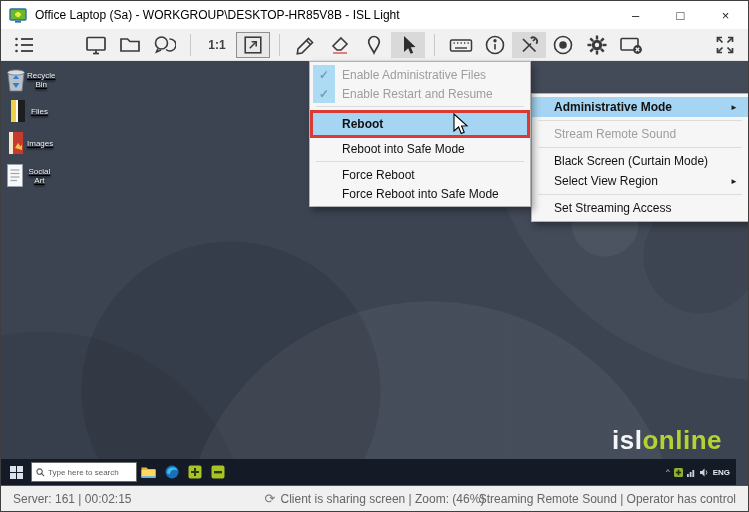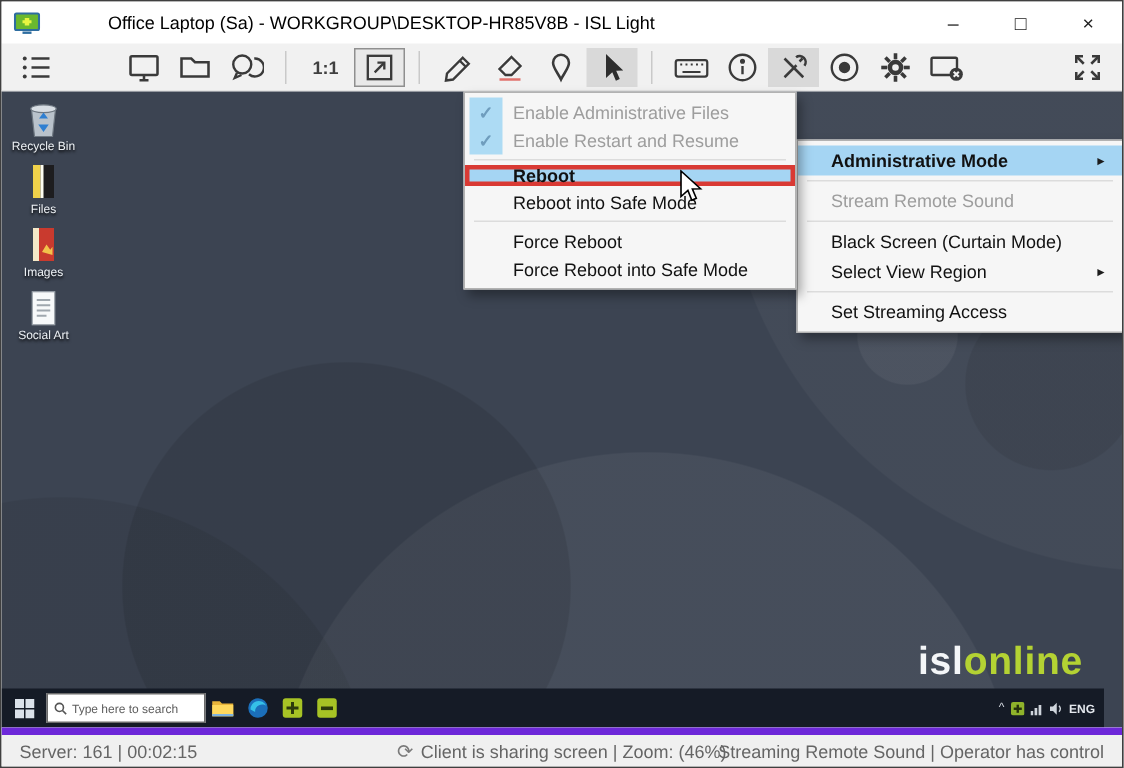--- a/index.html
+++ b/index.html
@@ -4,21 +4,21 @@
 <style>
   * { margin:0; padding:0; box-sizing:border-box; }
   html,body { width:749px; height:512px; }
   body { font-family:"Liberation Sans", sans-serif; }
   #win {
     position:relative; width:749px; height:512px;
     border:1px solid #3f3f3f; background:#fff; overflow:hidden;
     display:flex; flex-direction:column;
   }
   
-  .titlebar { height:28px; background:#ffffff; display:flex; align-items:center; flex:none;gap:37px; }
+  .titlebar { height:28px; background:#ffffff; display:flex; align-items:center; flex:none; }
   .app-icon { width:18px; height:15px; margin:0 8px 0 8px; flex:none; }
   .title-text { font-size:12px; color:#000; white-space:nowrap; }
   .win-controls { margin-left:auto; display:flex; height:100%; }
   .wc { width:45px; height:100%; display:flex; align-items:center; justify-content:center;
         font-size:13px; color:#222; }
   
   .toolbar { height:32px; background:#f1f1f1; display:flex; align-items:center;
              padding:0 6px; flex:none; border-bottom:1px solid #e3e3e3; }
   .tb { width:34px; height:26px; display:flex; align-items:center; justify-content:center; flex:none; }
   .tb svg { display:block; }
@@ -33,21 +33,21 @@
     background-image:
       radial-gradient(circle 150px at 230px 330px, rgba(0,0,0,0.10) 0 149px, transparent 150px),
       radial-gradient(circle 250px at 430px 490px, rgba(255,255,255,0.05) 0 249px, transparent 250px),
       radial-gradient(circle 34px at 604px 162px, rgba(255,255,255,0.05) 0 33px, transparent 34px),
       radial-gradient(circle 58px at 700px 195px, rgba(0,0,0,0.08) 0 57px, transparent 58px),
       radial-gradient(circle 290px at 770px 30px, rgba(255,255,255,0.035) 0 289px, transparent 290px),
       radial-gradient(circle 210px at 40px 480px, rgba(0,0,0,0.07) 0 209px, transparent 210px);
   }
   
   .dicons { position:absolute; left:4px; top:5px; width:48px; }
-  .dicon { width:48px; margin-bottom:6px; display:flex; flex-direction:column; align-items:center; }
+  .dicon { width:48px; margin-bottom:6px; display:flex; align-items:center;text-decoration:underline; }
   .dicon .img { width:26px; height:26px; display:flex; align-items:center; justify-content:center; }
   .dicon .lbl { margin-top:1px; font-size:8px; color:#eef2f6; text-shadow:0 1px 2px #000;
                 text-align:center; line-height:9px; }
   
   .logo { position:absolute; right:26px; bottom:32px; font-size:26px; font-weight:bold;
           letter-spacing:0.5px; line-height:26px; }
   .logo .p1 { color:#f4f6f8; } .logo .p2 { color:#b4d233; }
   
   .rtaskbar { position:absolute; left:0; right:12px; bottom:0; height:26px; background:#151b26;
               display:flex; align-items:center; }
@@ -68,26 +68,26 @@
   .mi { height:19px; display:flex; align-items:center; padding:0 10px 0 32px; position:relative;
         white-space:nowrap; }
   #tools-menu .mi { padding-left:22px; height:20px; }
   .mi.dis { color:#9d9d9d; }
   .mi.hl { background:#a5d5f3; font-weight:bold; }
   .mi .arrow { margin-left:auto; font-size:8px; color:#1c1c1c; }
   .msep { height:1px; background:#dcdcdc; margin:3px 6px; }
   .chk { position:absolute; left:3px; top:0; width:22px; height:19px; background:#addbf4;
          display:flex; align-items:center; justify-content:center; color:#6f9dbd;
          font-size:12px; font-weight:bold; }
-  .mi.reboot { height:14px; background:#a5d5f3; border:3px solid #d93a34; font-weight:bold;
+  .mi.reboot { height:28px; background:#a5d5f3; border:3px solid #d93a34; font-weight:bold;
                padding-left:29px; margin:1px 0; }
   
   .rcursor { position:absolute; left:452px; top:112px; z-index:60; }
   
-  .statusbar { height:26px; flex:none; background:#f0f0f0; border-top:5px solid #6d28d9;
+  .statusbar { height:26px; flex:none; background:#f0f0f0; border-top:1px solid #6d28d9;
                display:flex; align-items:center; padding:0 12px; font-size:12px; color:#656565; }
   .statusbar .mid { position:absolute; left:50%; transform:translateX(-50%);
                     display:flex; align-items:center; gap:5px; }
   .statusbar { position:relative; }
   .statusbar .right { margin-left:auto; }
   .refresh { font-size:13px; color:#7a7a7a; }
 </style>
 </head>
 <body>
 

